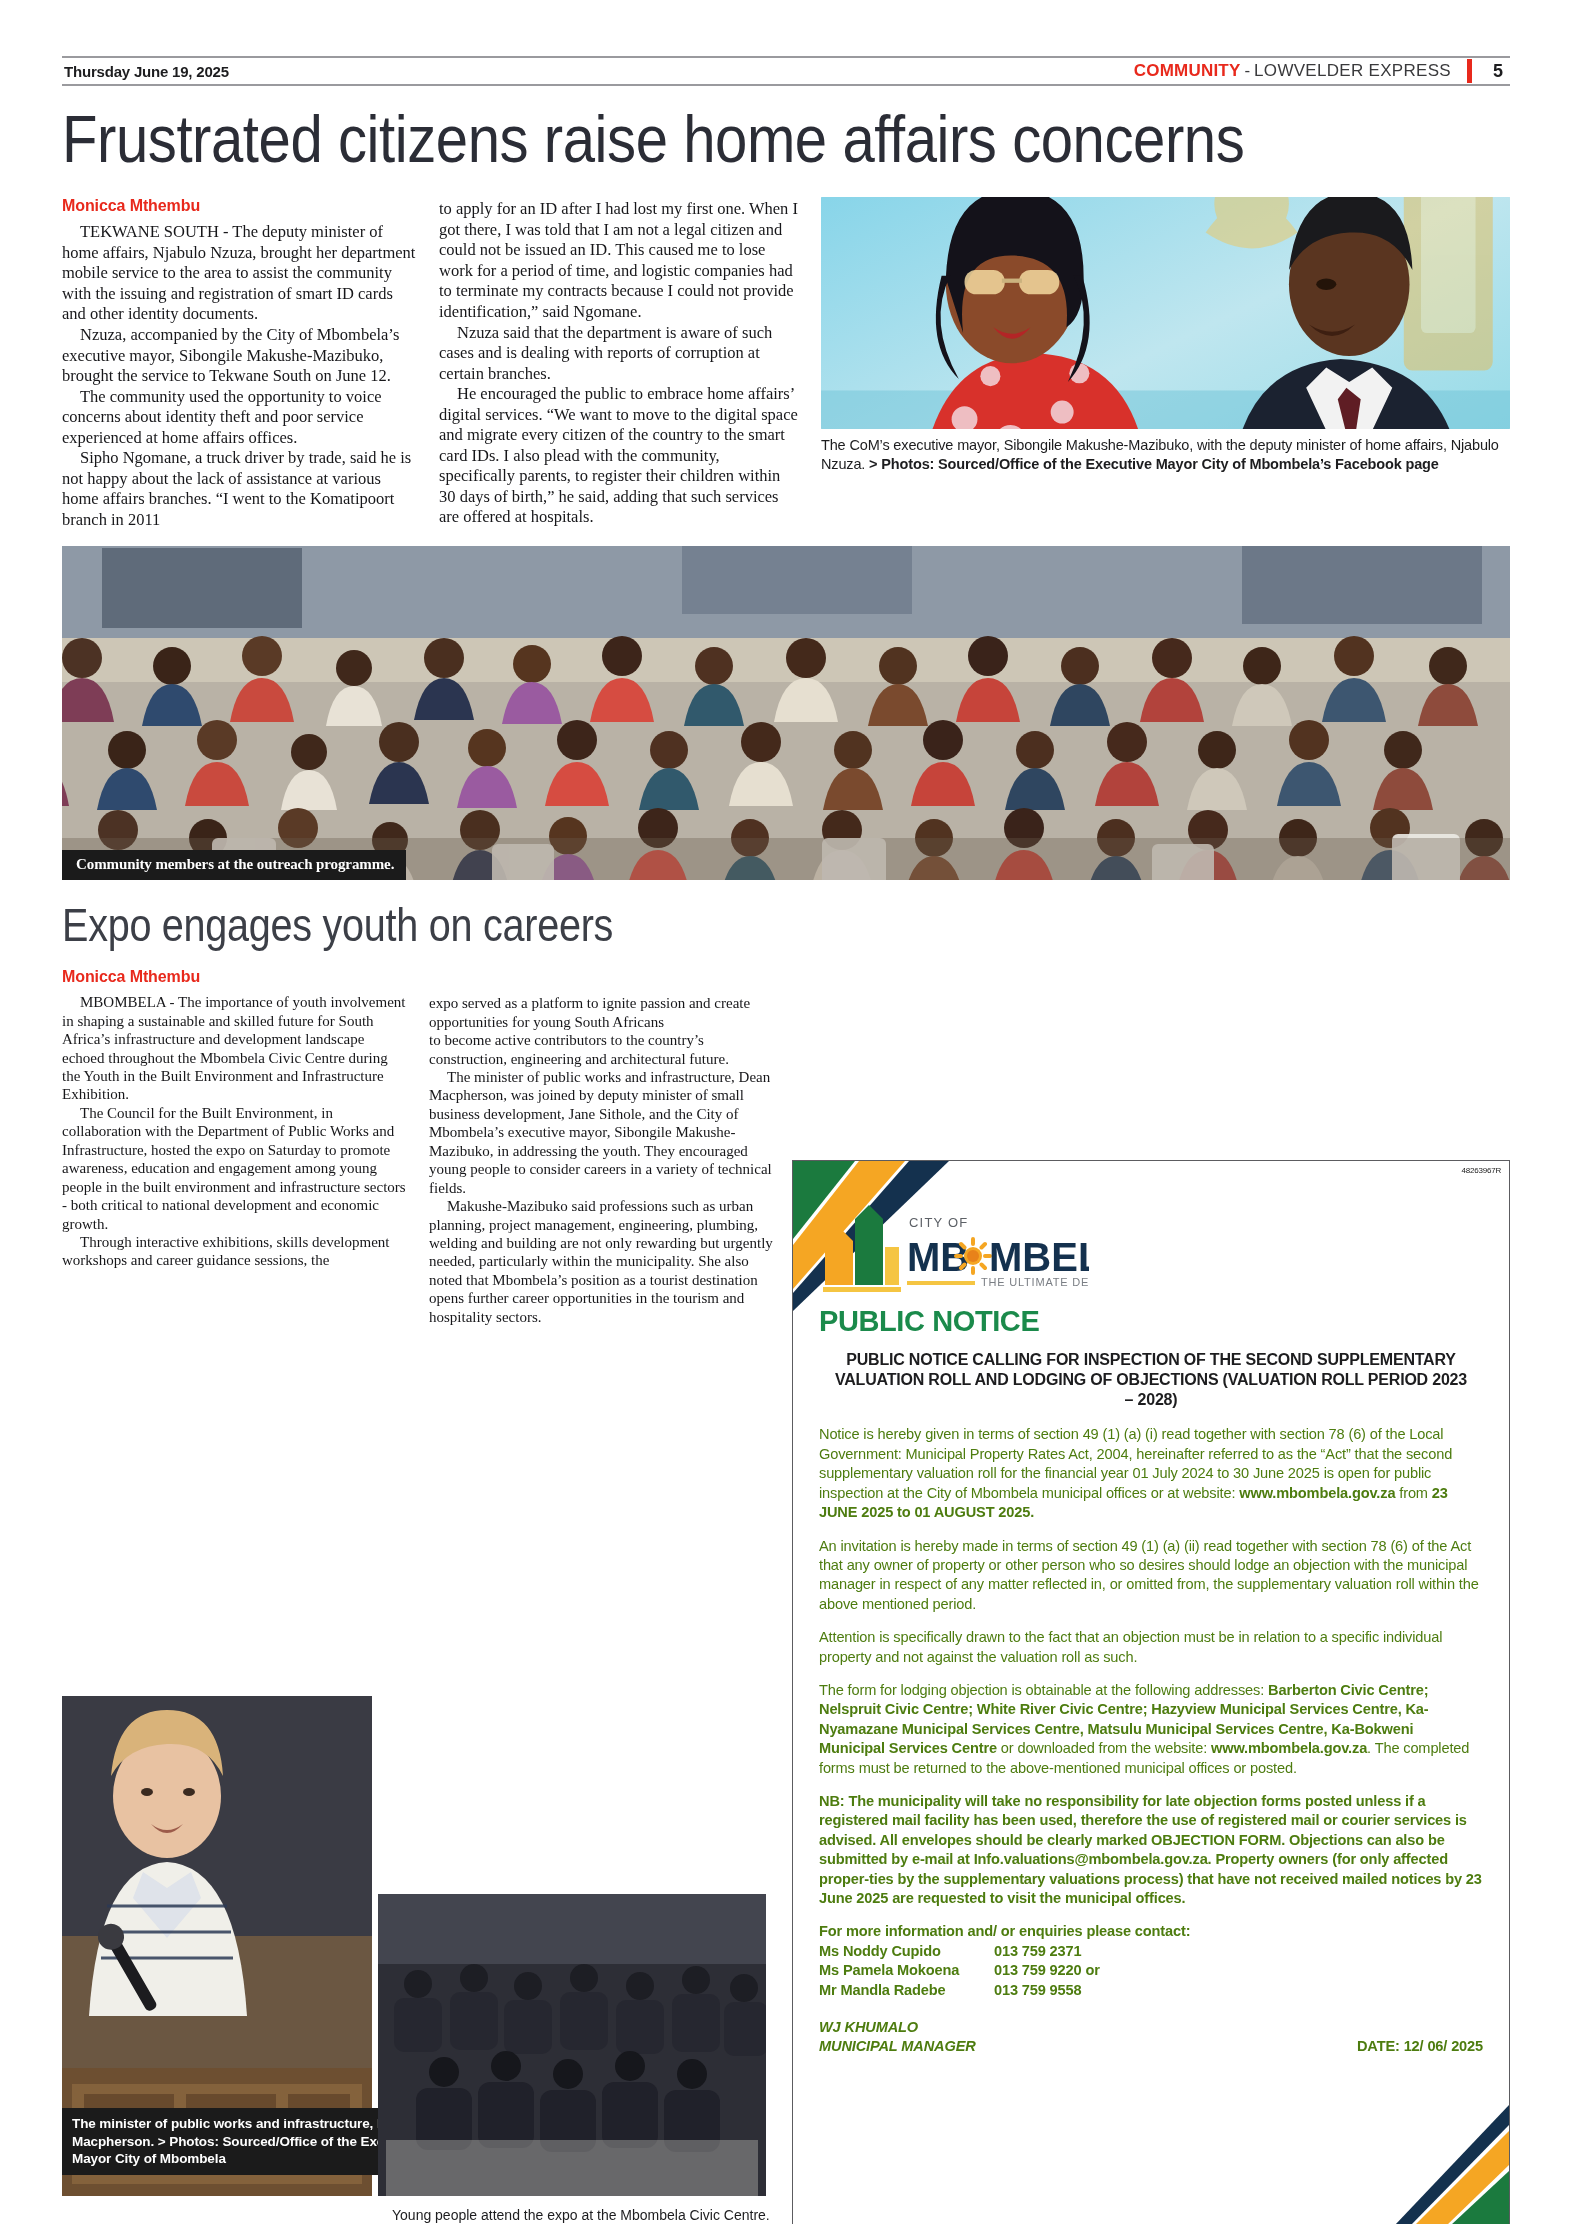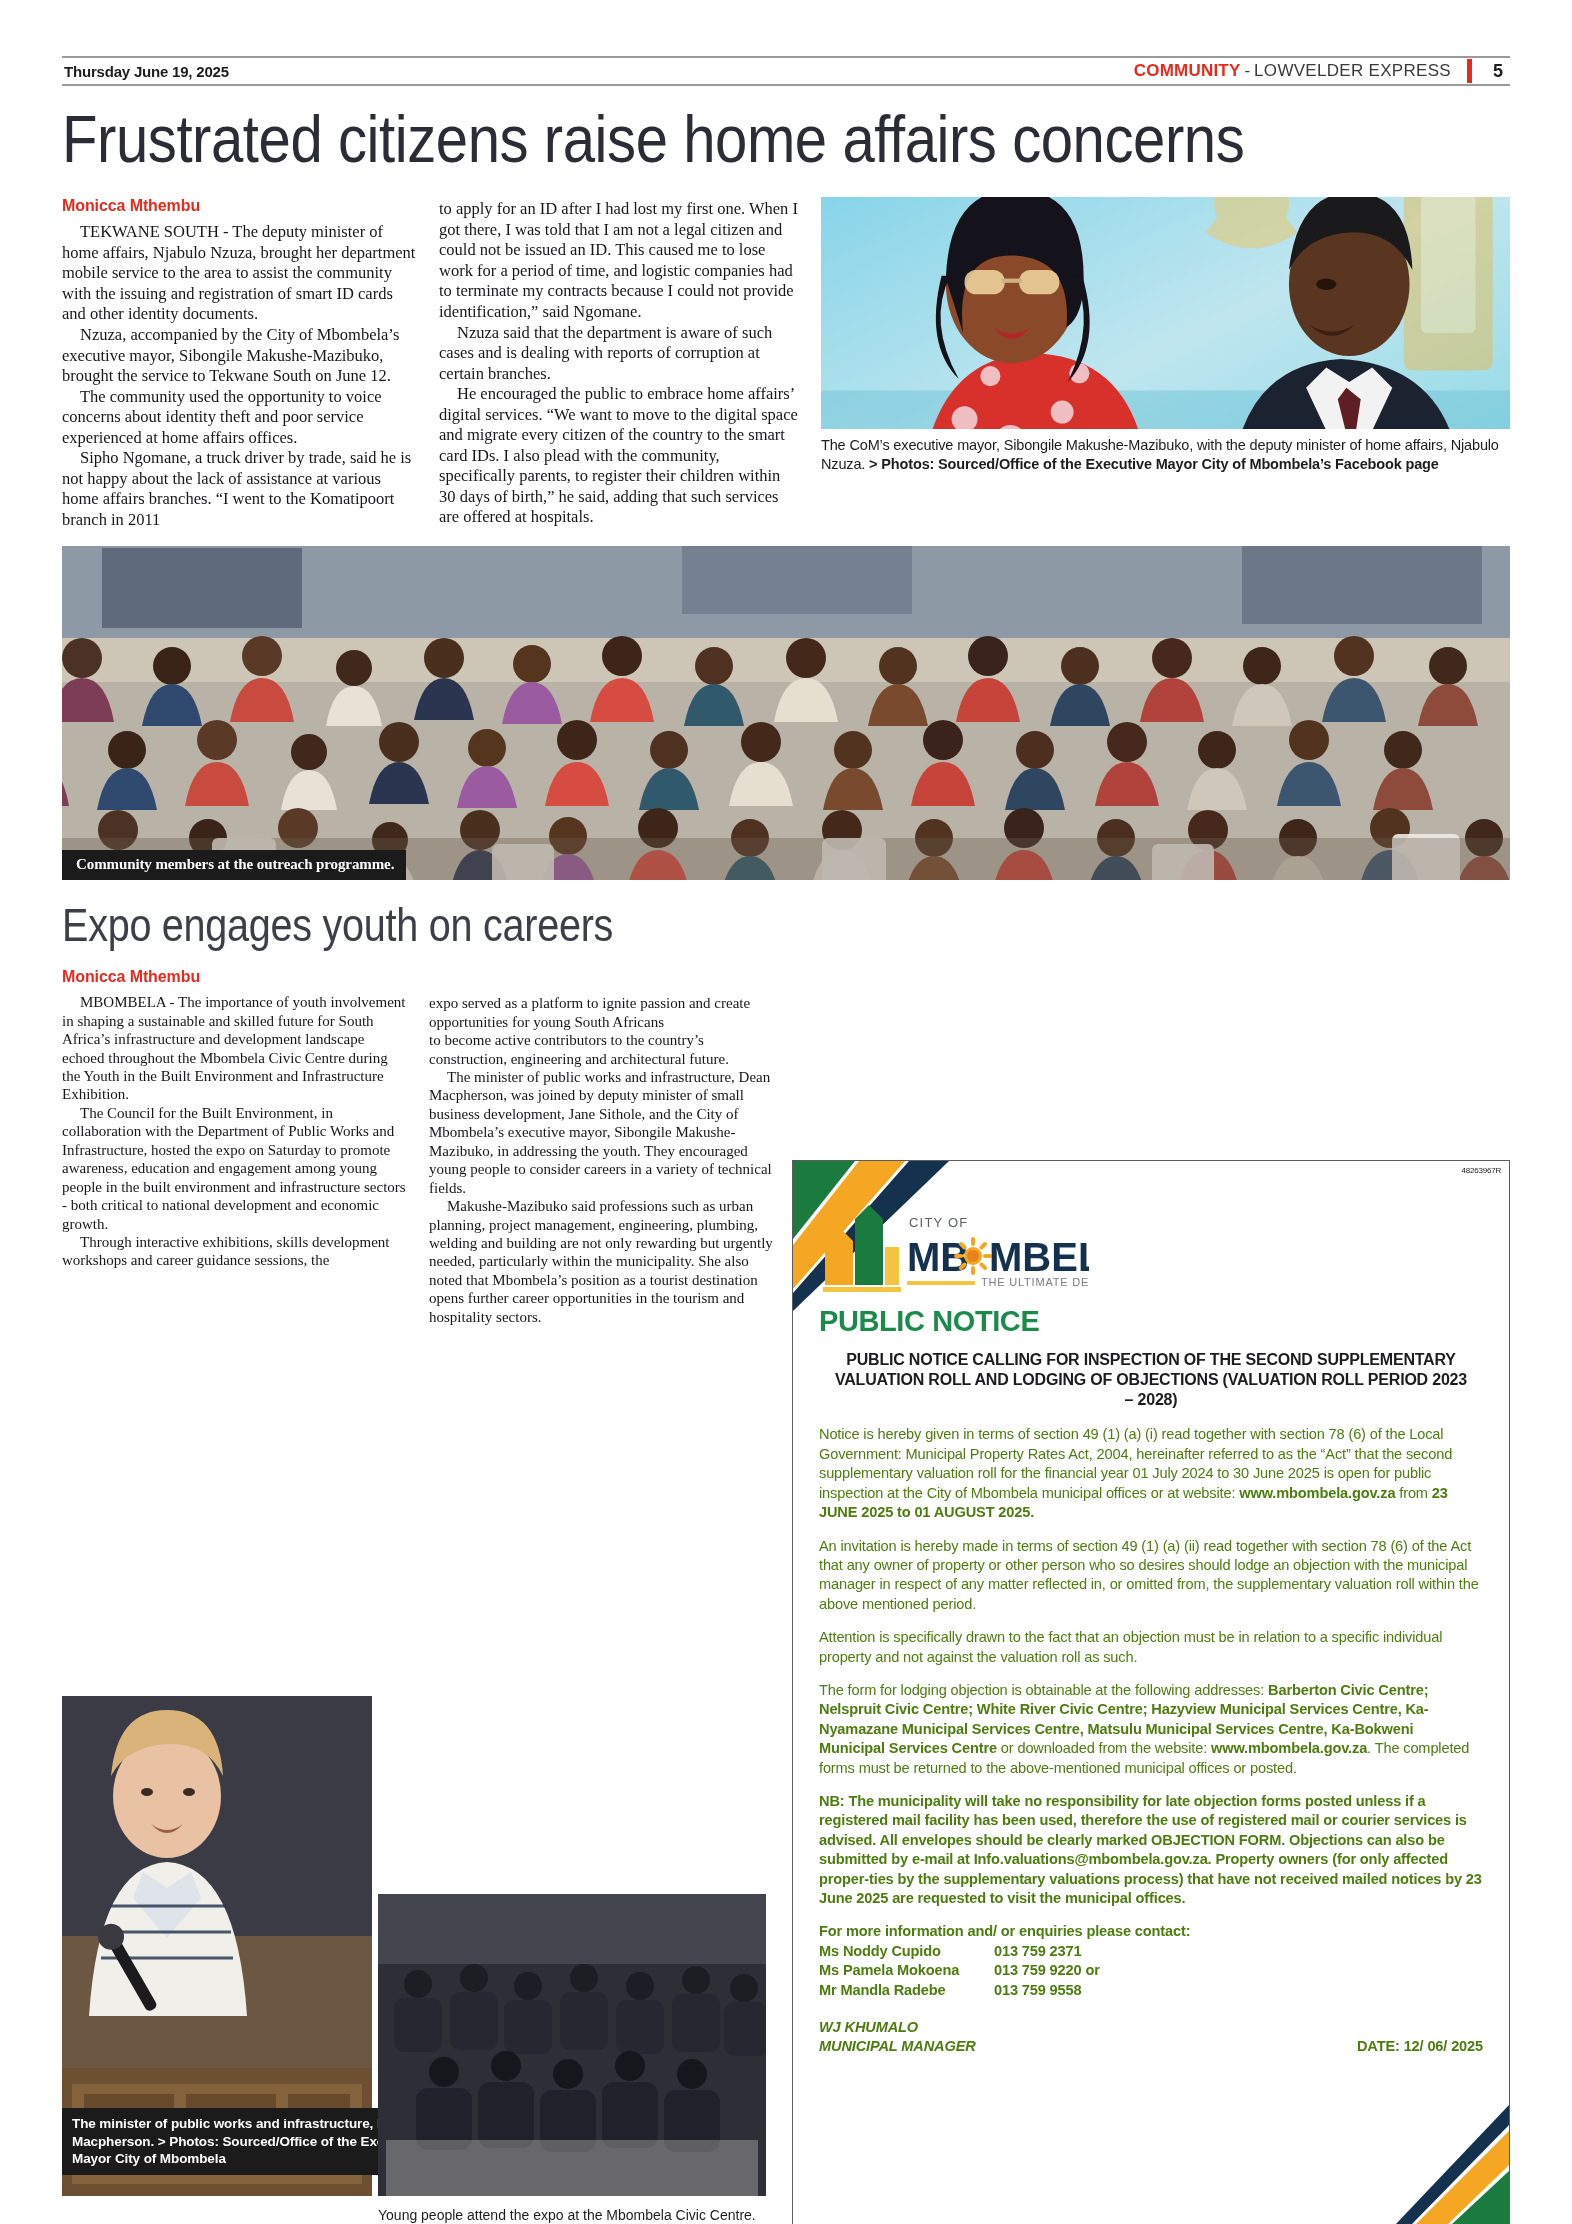--- a/index.html
+++ b/index.html
@@ -102,21 +102,21 @@
   .sign .left { line-height: 1.33; font-style: italic; }
 
   
   .a2-photo { position: absolute; left: 62px; top: 1640px; width: 310px; height: 500px; overflow: hidden; background:#2b2b33; }
   .a2-photo2 { position: absolute; left: 378px; top: 1838px; width: 388px; height: 302px; overflow: hidden; background:#2b2b33; }
   .a2-cap-ov {
     position: absolute; left: 62px; top: 2052px; width: 374px;
     background: #1b1b1b; color: #fff; font-size: 13.5px; font-weight: bold;
     padding: 7px 10px; line-height: 1.3; letter-spacing: -0.1px;
   }
-  .a2-cap2 { position: absolute; left: 378px; top: 2150px; width: 388px; font-size: 14px; line-height: 1.3; color:#1d1d1f; }
+  .a2-cap2 { position: absolute; left: 392px; top: 2150px; width: 388px; font-size: 14px; line-height: 1.3; color:#1d1d1f; }
 </style>
 </head>
 <body>
 
 <div class="page">
 
   <div class="masthead">
     <div class="rule-top"></div>
     <div class="row">
       <div class="md-date">Thursday June 19, 2025</div>

